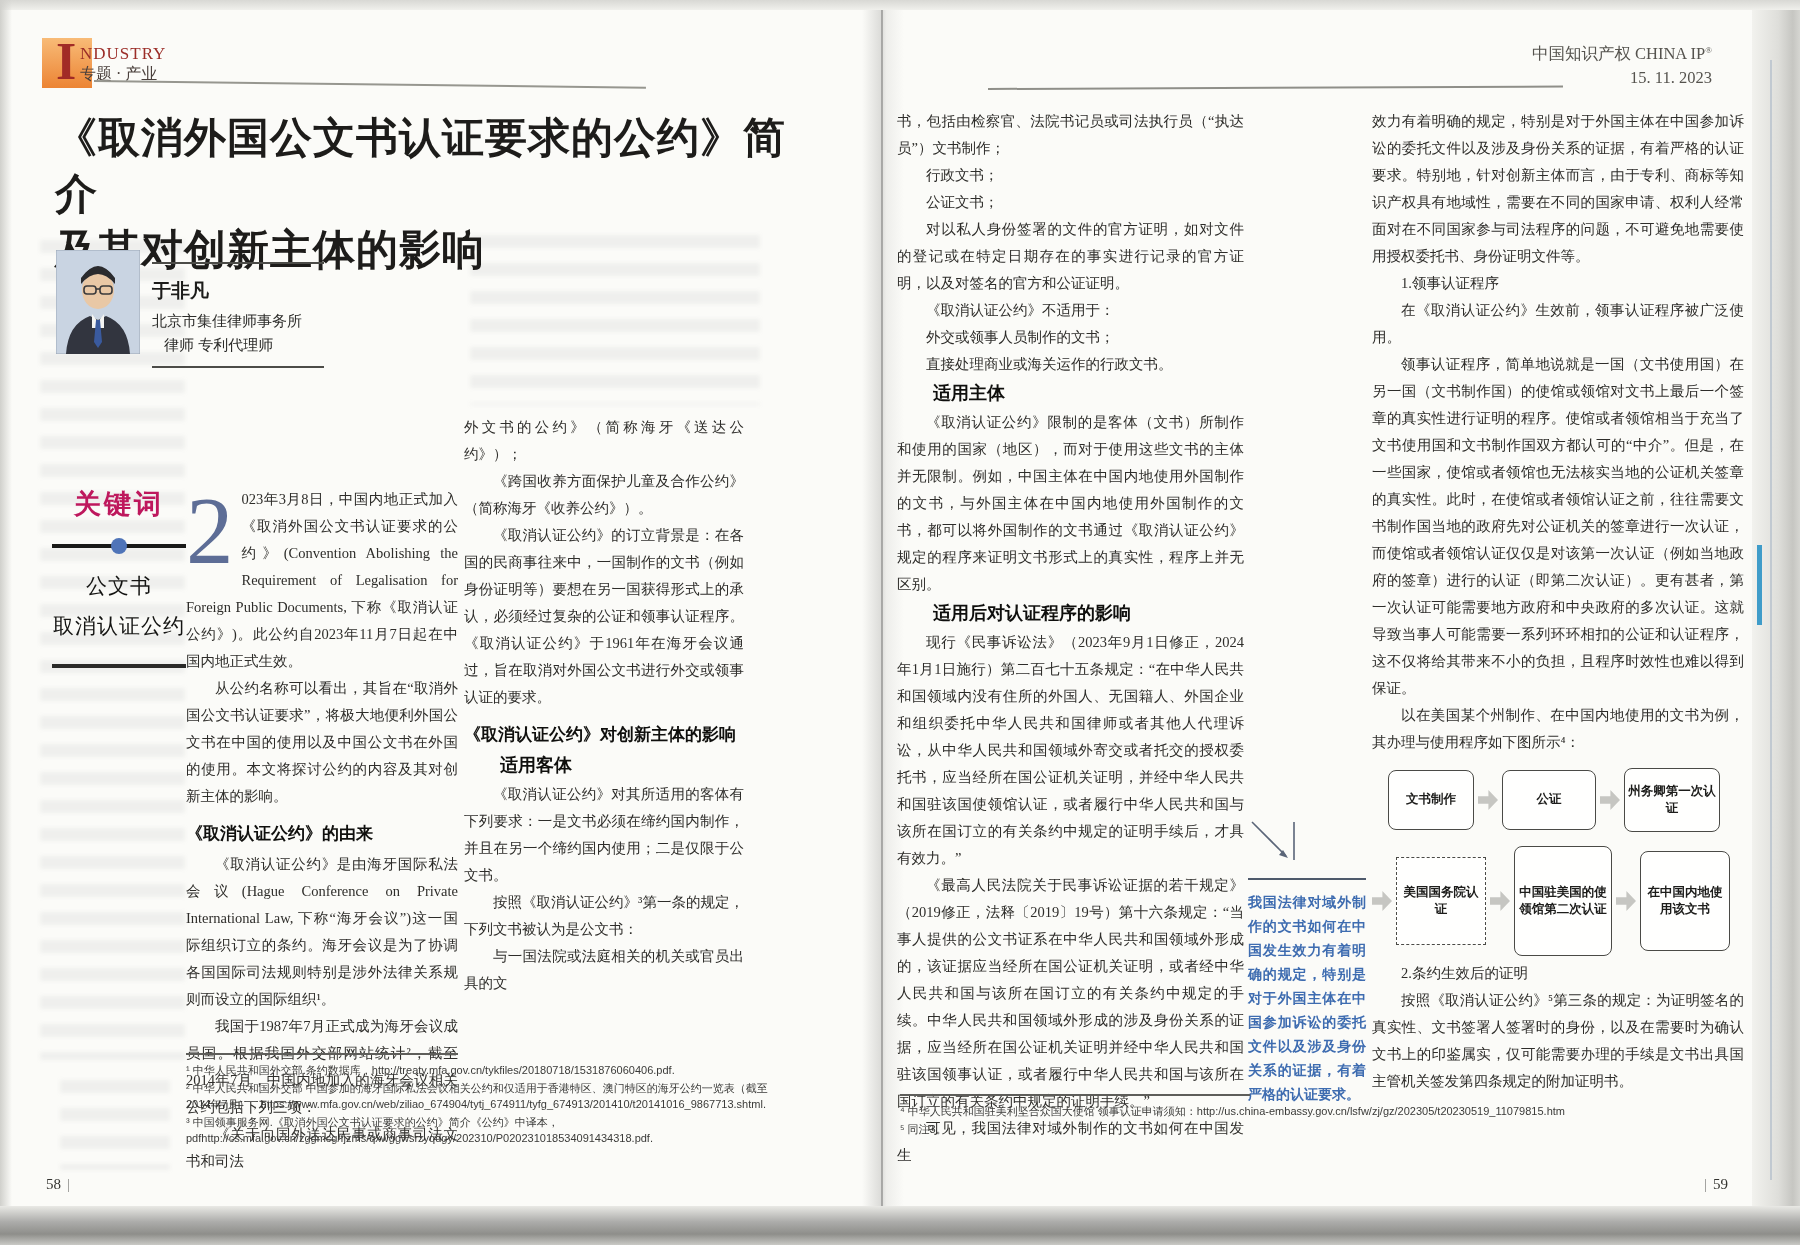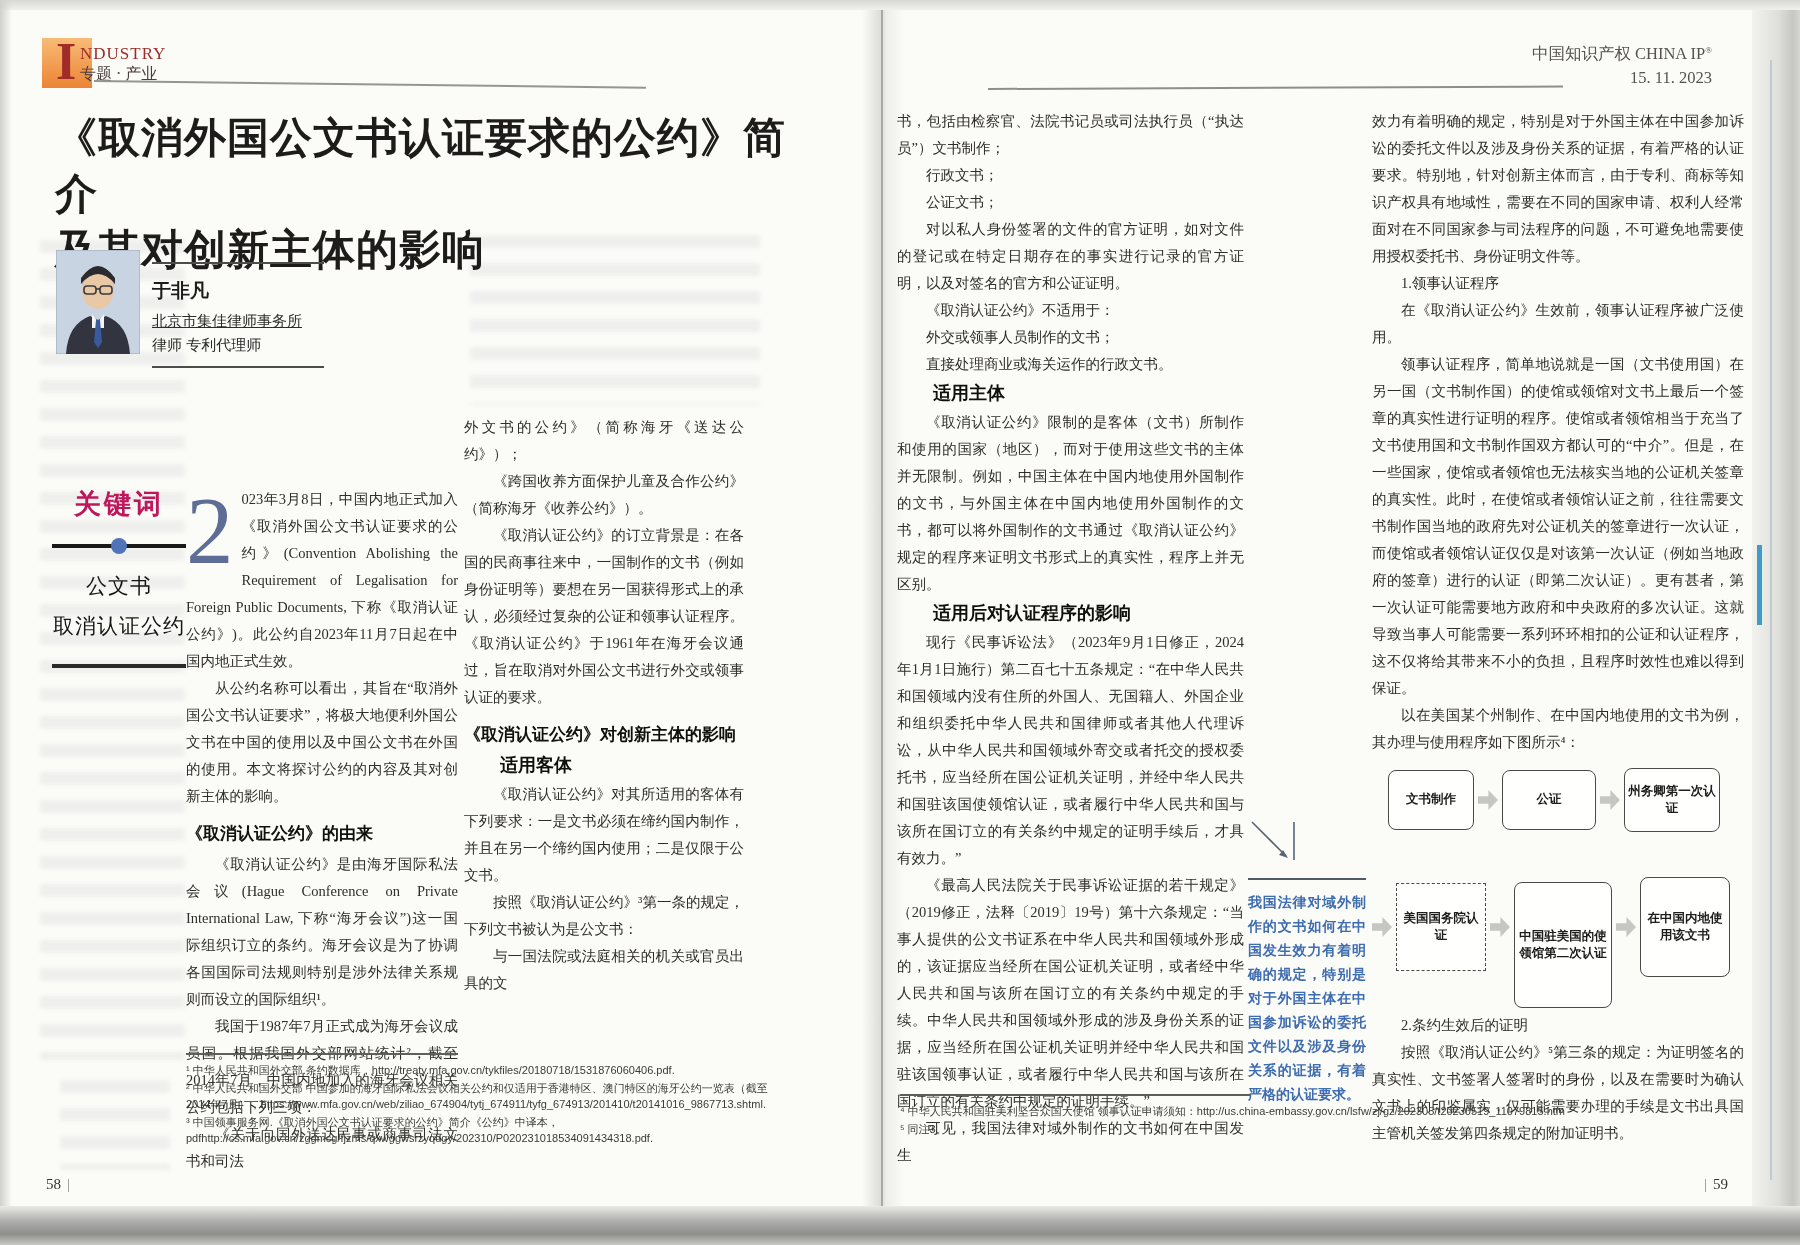--- a/index.html
+++ b/index.html
@@ -27,22 +27,22 @@
   .rule-left{position:absolute;left:94px;top:80px;width:552px;height:1.5px;background:#96968f;transform:rotate(.7deg);transform-origin:left center;}
   .rule-right{position:absolute;left:988px;top:88px;width:575px;height:1.5px;background:#8f8f89;transform:rotate(-.25deg);transform-origin:left center;}
   .journal{position:absolute;left:1400px;top:42px;width:312px;text-align:right;font-size:16.5px;line-height:1.45;color:#55534e;}
   .journal sup{font-size:9px;}
   
   .title{position:absolute;left:55px;top:110px;width:740px;font-family:"Liberation Sans","DejaVu Sans",sans-serif;
          font-weight:700;font-size:42px;line-height:56px;color:#1d1c1a;letter-spacing:1px;}
   .author-photo{position:absolute;left:56px;top:250px;width:84px;height:104px;}
   .author-rule{position:absolute;left:152px;width:172px;height:2px;background:#4c4c48;}
   .author-name{position:absolute;left:152px;top:278px;font:700 19px "Liberation Sans",sans-serif;color:#1c1c1a;}
-  .author-firm{position:absolute;left:152px;top:312px;font:400 15px "Liberation Sans",sans-serif;color:#2c2c2a;text-decoration:underline;}
-  .author-role{position:absolute;left:152px;top:336px;font:400 15px "Liberation Sans",sans-serif;color:#2c2c2a;}
+  .author-firm{position:absolute;left:152px;top:312px;font:400 15px "Liberation Sans",sans-serif;color:#2c2c2a;}
+  .author-role{position:absolute;left:164px;top:336px;font:400 15px "Liberation Sans",sans-serif;color:#2c2c2a;}
   
   .kw{position:absolute;left:50px;top:486px;width:138px;text-align:center;font-family:"Liberation Sans",sans-serif;}
   .kw-head{font-weight:700;font-size:27px;color:#be185d;letter-spacing:3px;}
   .kw-divider{position:relative;height:4px;background:#1a1a18;margin:22px 2px 24px;}
   .kw-dot{position:absolute;left:50%;top:50%;transform:translate(-50%,-50%);width:16px;height:16px;border-radius:50%;background:#4f74b8;}
   .kw-item{font-weight:400;font-size:21px;color:#141412;margin-top:12px;letter-spacing:1px;}
   .kw-bar{height:4px;background:#2a2a28;margin:24px 2px 0;}
   
   .col{position:absolute;text-align:justify;font-size:14.5px;line-height:27px;}
   .col p{margin:0;text-indent:2em;}
@@ -59,21 +59,21 @@
   .pq-rule{height:2px;background:#4e5a6c;margin:8px 0 10px;}
   .pq-text{font:700 14px/24px "Liberation Sans",sans-serif;color:#3e6cb0;text-align:justify;}
   
   .flowchart{margin:12px 0 4px;}
   .flow-row{display:flex;align-items:center;gap:4px;}
   .flow-row.r1{margin-left:16px;margin-bottom:14px;}
   .fbox{border:1.5px solid #4a4a46;border-radius:8px;background:#fffffe;display:flex;align-items:center;justify-content:center;
         text-align:center;font:600 12.5px/1.4 "Liberation Sans",sans-serif;color:#1d1d1b;padding:3px;box-sizing:border-box;flex:none;}
   .fbox.dashed{border-style:dashed;border-radius:0;}
   .b1{width:86px;height:60px;} .b2{width:94px;height:60px;} .b3{width:96px;height:64px;}
-  .b4{width:90px;height:88px;} .b5{width:98px;height:126px;margin-top:36px;} .b6{width:90px;height:100px;}
+  .b4{width:90px;height:88px;} .b5{width:98px;height:110px;} .b6{width:90px;height:100px;}
   .flow-arrow{width:20px;height:24px;background:#c6c6c2;flex:none;
               clip-path:polygon(0 34%,52% 34%,52% 8%,100% 50%,52% 92%,52% 66%,0 66%);}
   
   .fn-rule{position:absolute;height:2px;background:#5e5e5a;}
   .footnotes{position:absolute;font:400 11px/1.5 "Liberation Sans",sans-serif;color:#3a3a38;text-align:left;}
   .footnotes div{margin-bottom:1px;}
   
   .pageno{position:absolute;font:400 15px "Liberation Serif",serif;color:#33332f;}
   .pageno .bar{color:#8a8a86;margin:0 6px;}
 </style>

